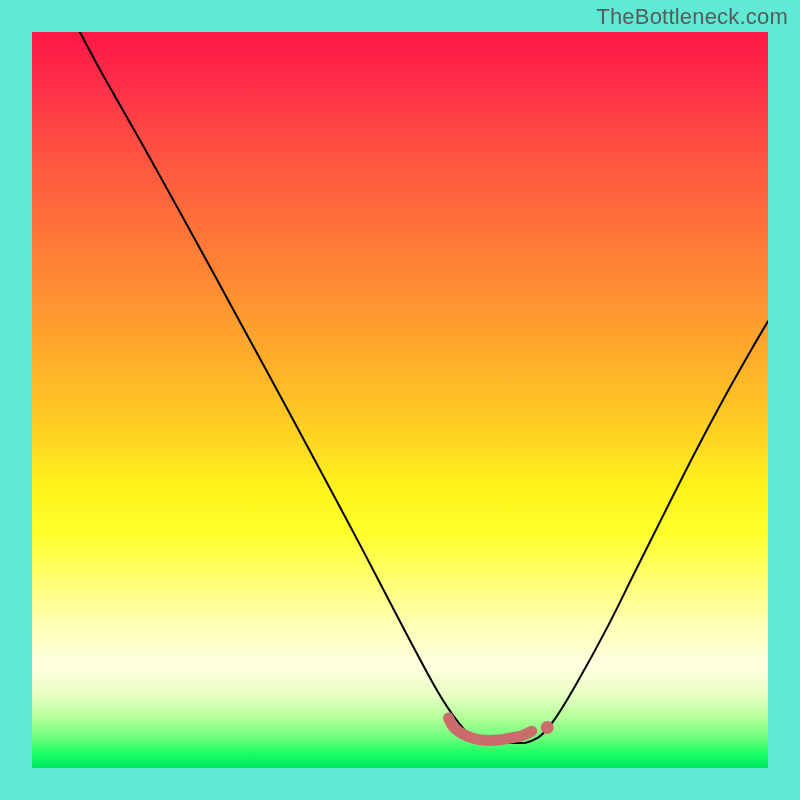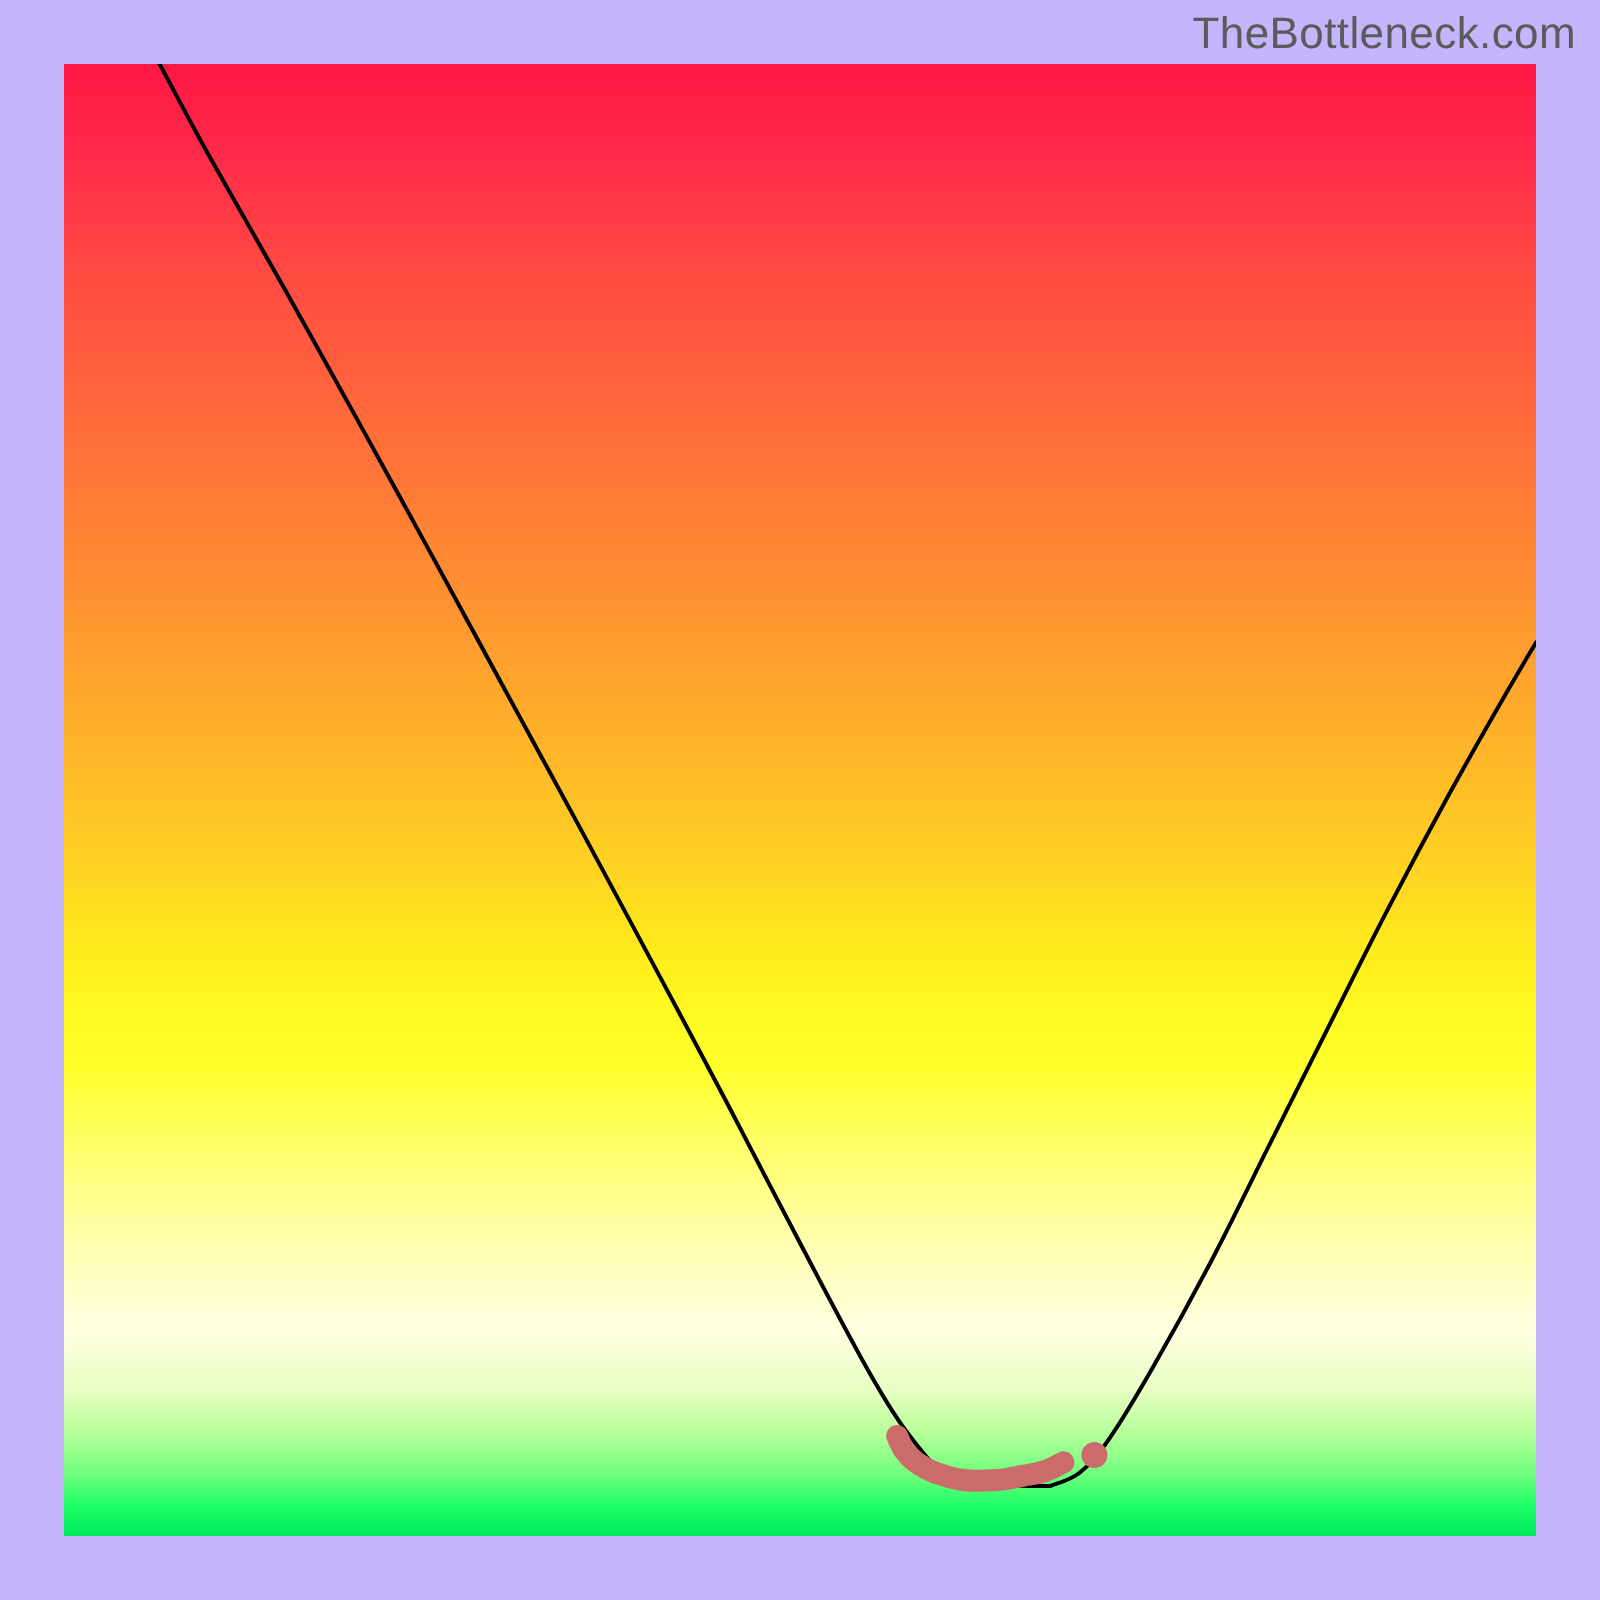--- a/index.html
+++ b/index.html
@@ -8,21 +8,21 @@
     width: 800px;
     height: 800px;
     background: #000;
     overflow: hidden;
     font-family: Arial, Helvetica, sans-serif;
   }
   .frame {
     position: relative;
     width: 800px;
     height: 800px;
-    background: #c4b5fd;
+    background: #5eead4;
   }
   .watermark {
     position: absolute;
     top: 4px;
     right: 12px;
     color: #5b5b5b;
     font-size: 22px;
     font-weight: 500;
     letter-spacing: 0.2px;
     user-select: none;

